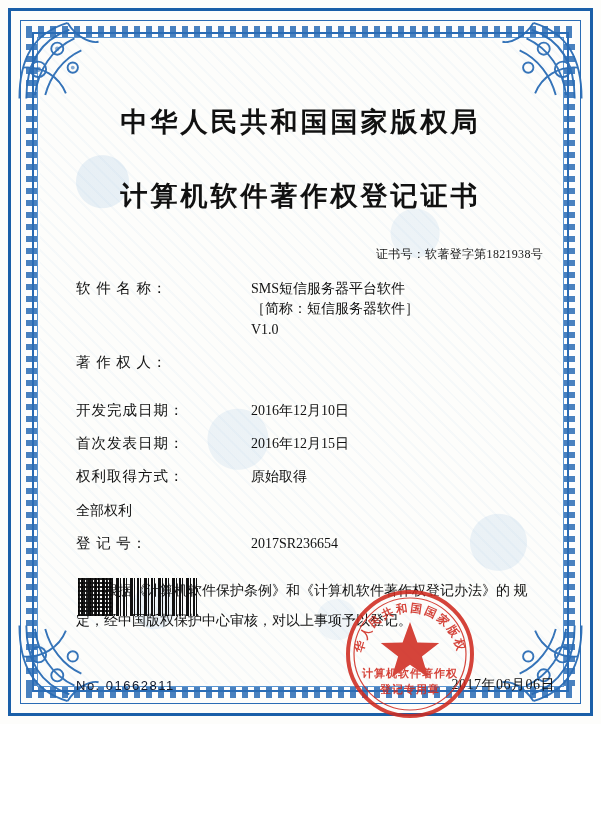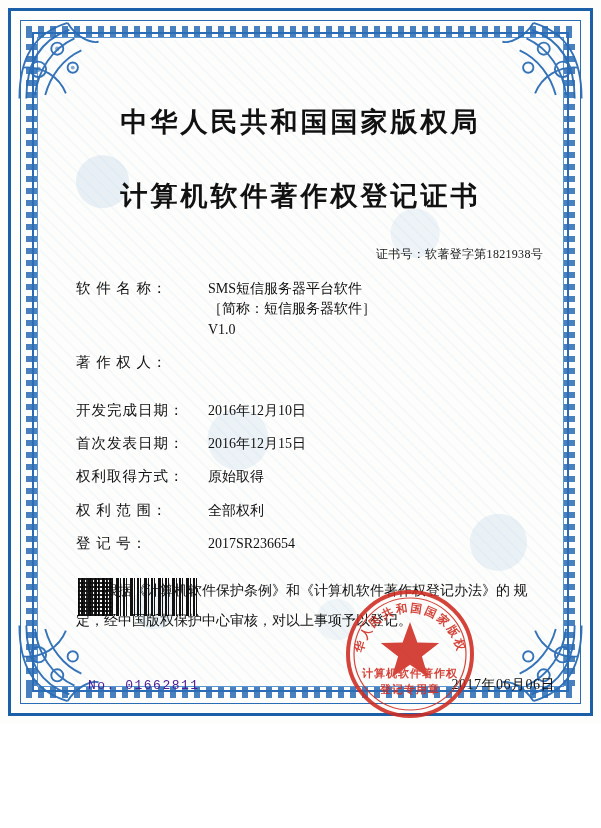--- a/index.html
+++ b/index.html
@@ -119,20 +119,21 @@
   }
 
   .fields {
     margin-top: 16px;
     padding-left: 28px;
   }
   .field-row {
     display: flex;
     align-items: flex-start;
     margin-bottom: 13px;
+    gap: 43px;
   }
   .field-label {
     width: 132px;
     flex: 0 0 132px;
     font-size: 14.5px;
     color: #111;
     letter-spacing: 1px;
   }
   .field-value {
     font-size: 14px;
@@ -173,25 +174,25 @@
     width: 34px;
     height: 38px;
     background:
       repeating-linear-gradient(0deg, #111 0 2px, transparent 2px 4px),
       repeating-linear-gradient(90deg, #111 0 2px, transparent 2px 4px);
     background-blend-mode: multiply;
     opacity: 0.92;
   }
   .serial {
     position: absolute;
-    left: 88px;
+    left: 76px;
     top: 678px;
-    font-family: Liberation Mono, monospace;
+    font-family: Liberation Sans, sans-serif;
     font-size: 13px;
-    color: #4c1d95;
+    color: #0f172a;
     letter-spacing: 1.5px;
   }
   .issue-date {
     position: absolute;
     right: 46px;
     top: 676px;
     font-size: 14px;
     color: #111;
     letter-spacing: 0.5px;
   }
@@ -331,21 +332,20 @@
         <div class="field-label">首次发表日期：</div>
         <div class="field-value">2016年12月15日</div>
       </div>
 
       <div class="field-row">
         <div class="field-label">权利取得方式：</div>
         <div class="field-value">原始取得</div>
       </div>
 
       <div class="field-row">
-        <div class="field-label">权 利 范 围：</div>
         <div class="field-value">全部权利</div>
       </div>
 
       <div class="field-row">
         <div class="field-label">登 记 号：</div>
         <div class="field-value">2017SR236654</div>
       </div>
 
     </div>
 

